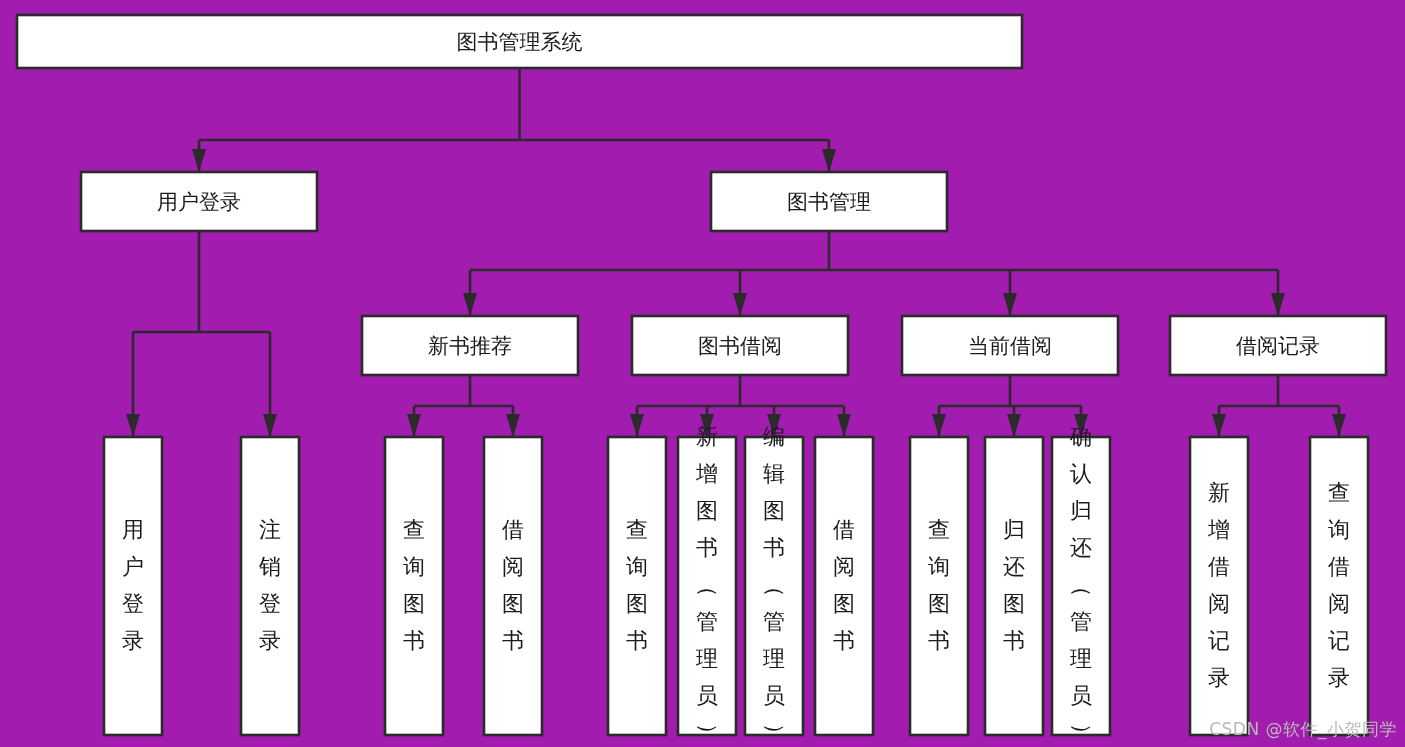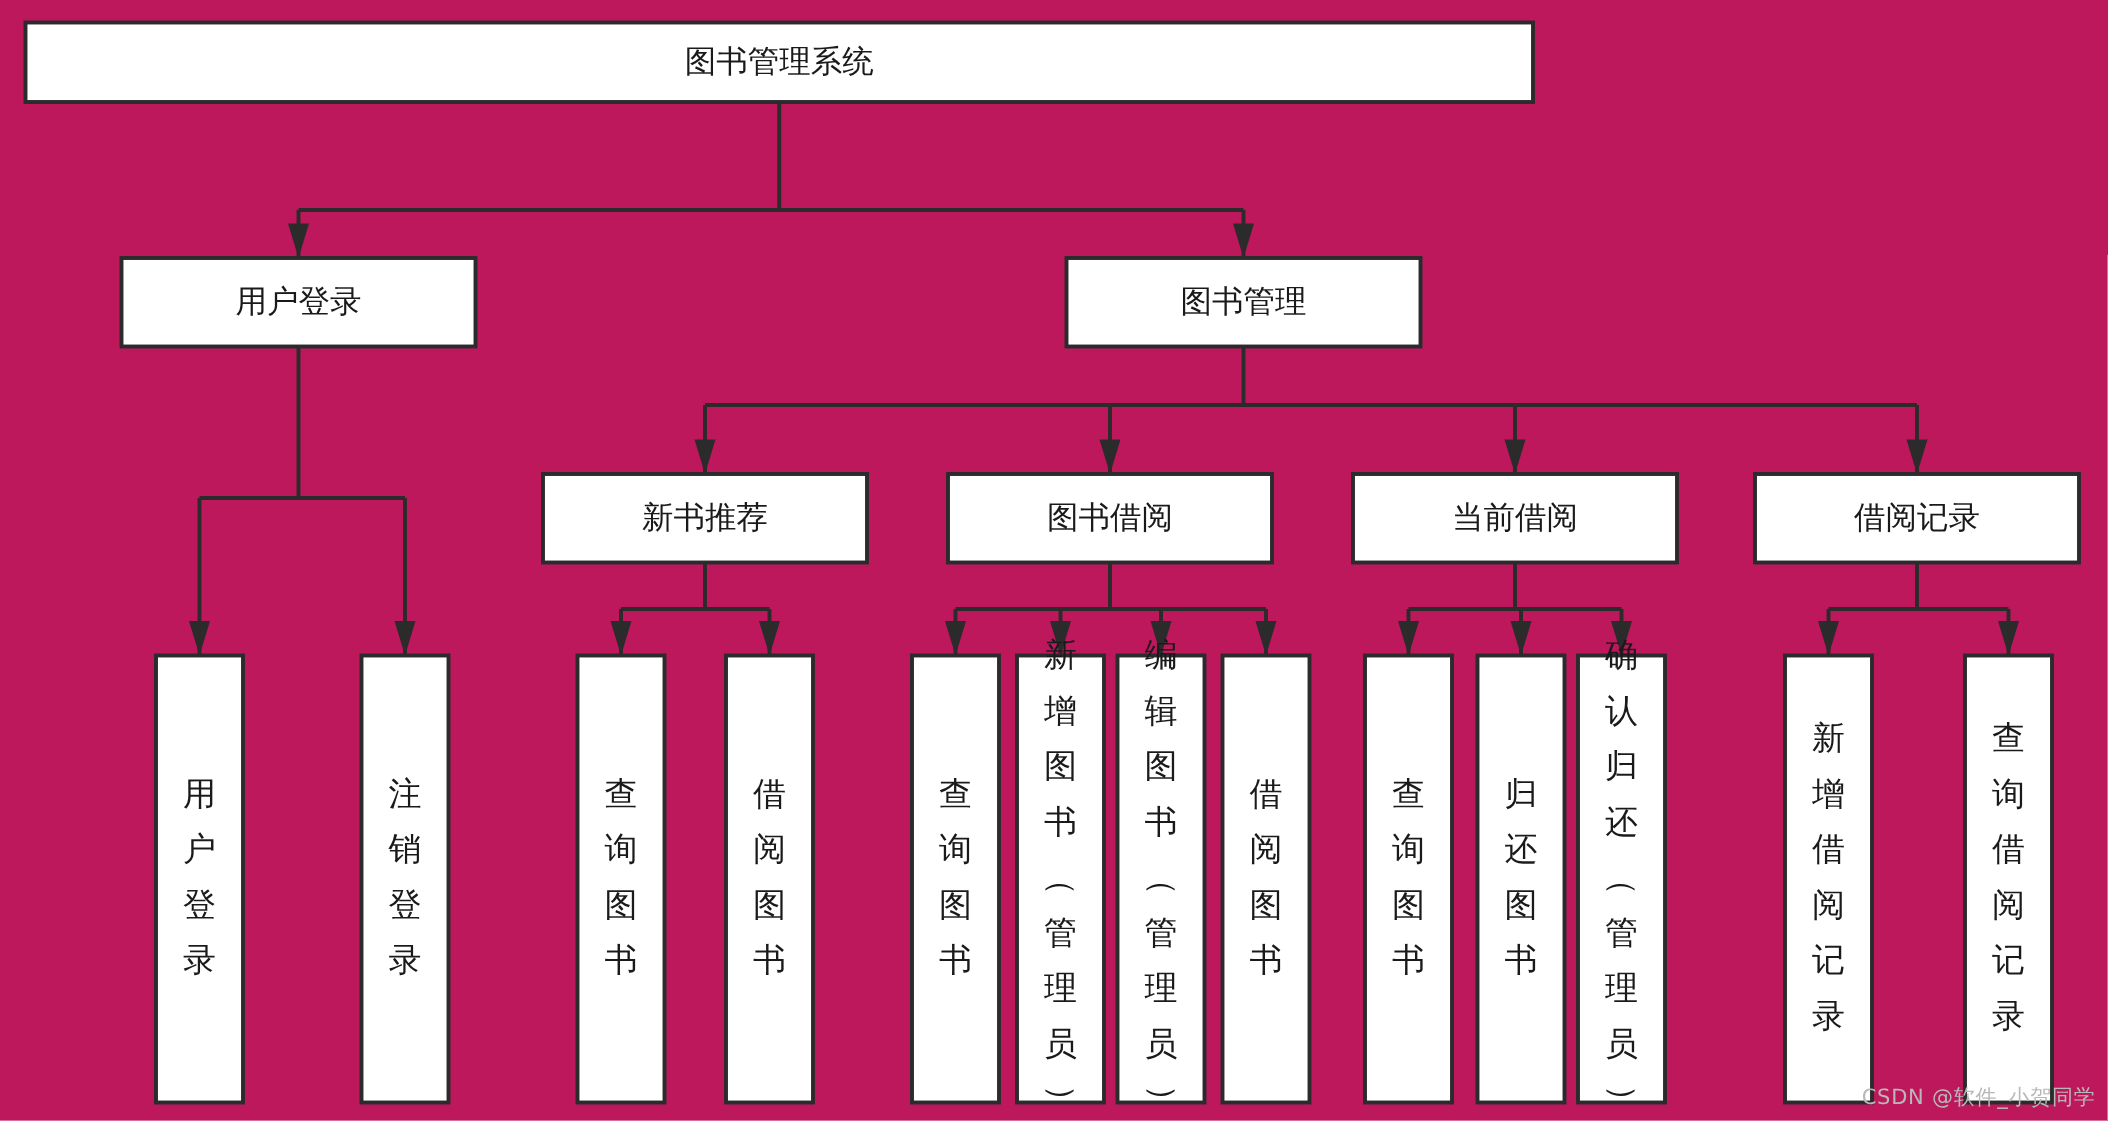--- a/index.html
+++ b/index.html
@@ -11,21 +11,21 @@
     font-family: "DejaVu Sans", "Liberation Sans", sans-serif;
     width: 1405px;
     height: 747px;
     overflow: hidden;
     position: relative;
   }
   #diagram-root {
     position: relative;
     width: 1405px;
     height: 747px;
-    background: #be185d;
+    background: #a21caf;
   }
   svg#flow-svg {
     position: absolute;
     left: 0;
     top: 0;
     width: 1405px;
     height: 747px;
     display: block;
   }
   .node-box {
@@ -60,21 +60,21 @@
   }
   .arrow-head {
     fill: #2b2b2b;
     stroke: none;
   }
   .watermark {
     position: absolute;
     right: 8px;
     bottom: 6px;
     font-family: "DejaVu Sans", "Liberation Sans", sans-serif;
-    font-size: 14px;
+    font-size: 17px;
     color: #b8b8b8;
     letter-spacing: 0.5px;
     white-space: nowrap;
     pointer-events: none;
     user-select: none;
   }
 </style>
 </head>
 <body>
 

